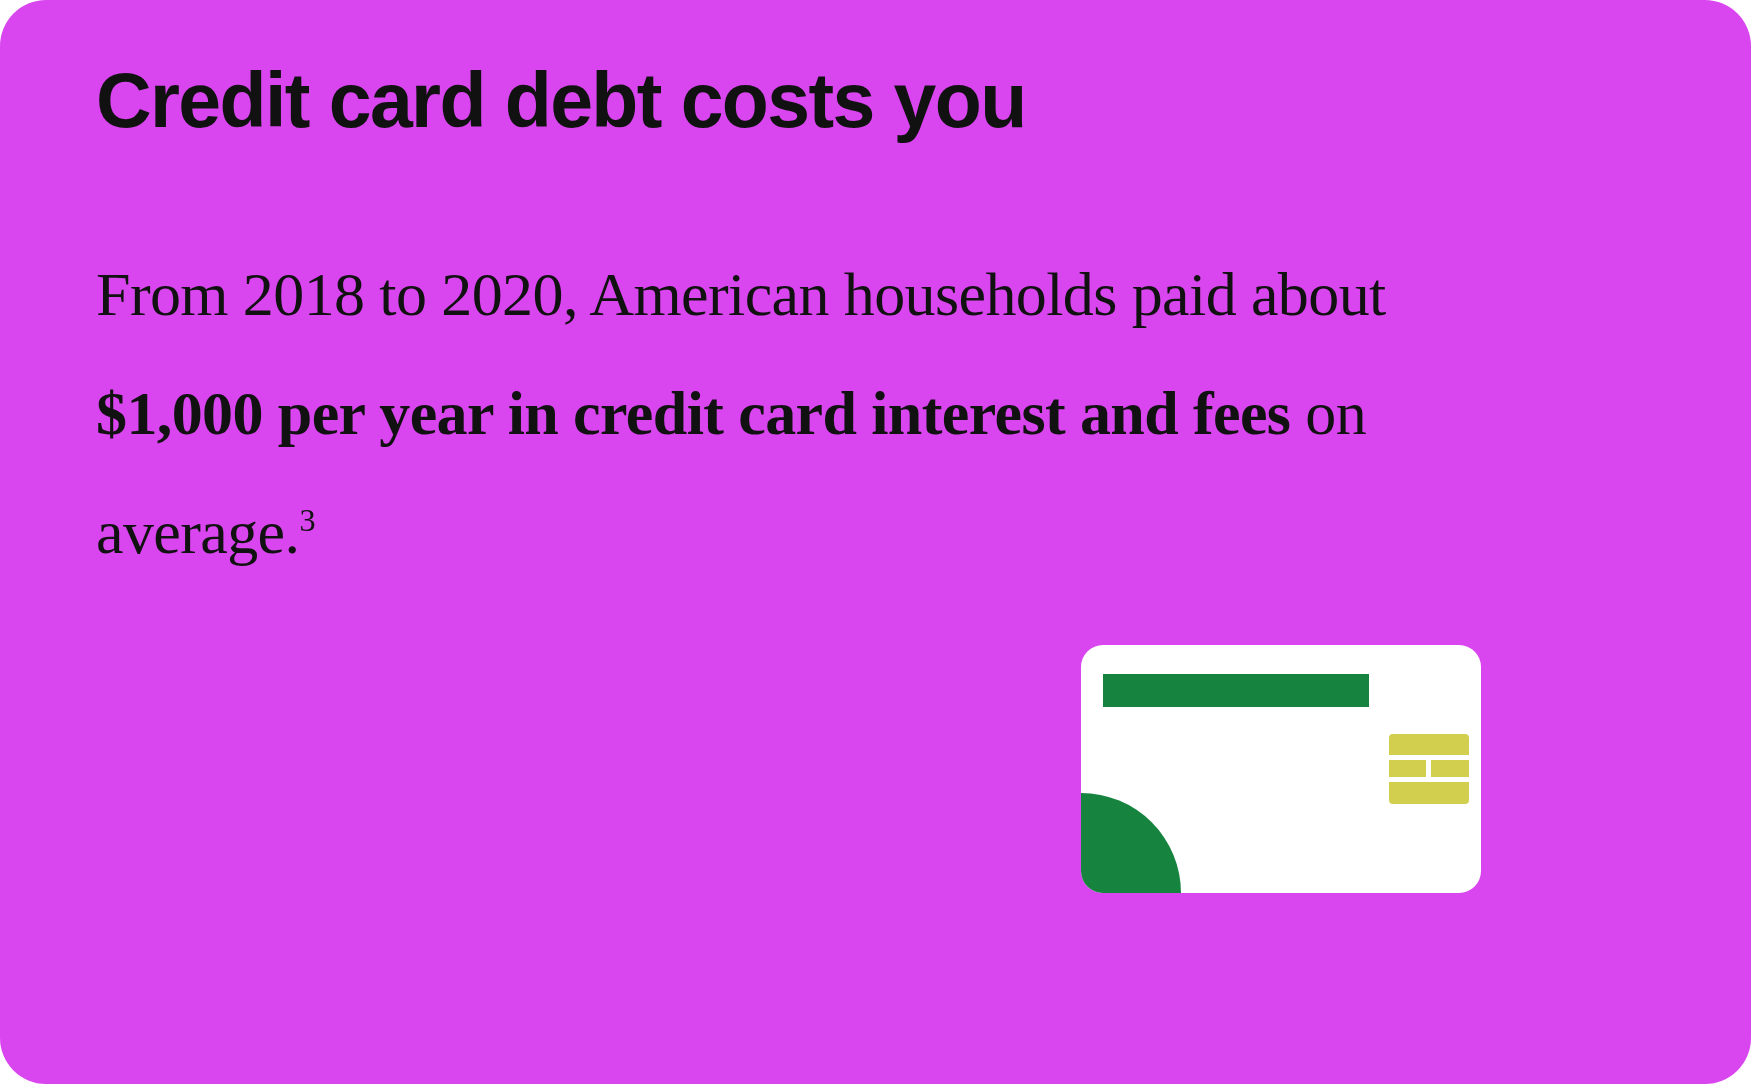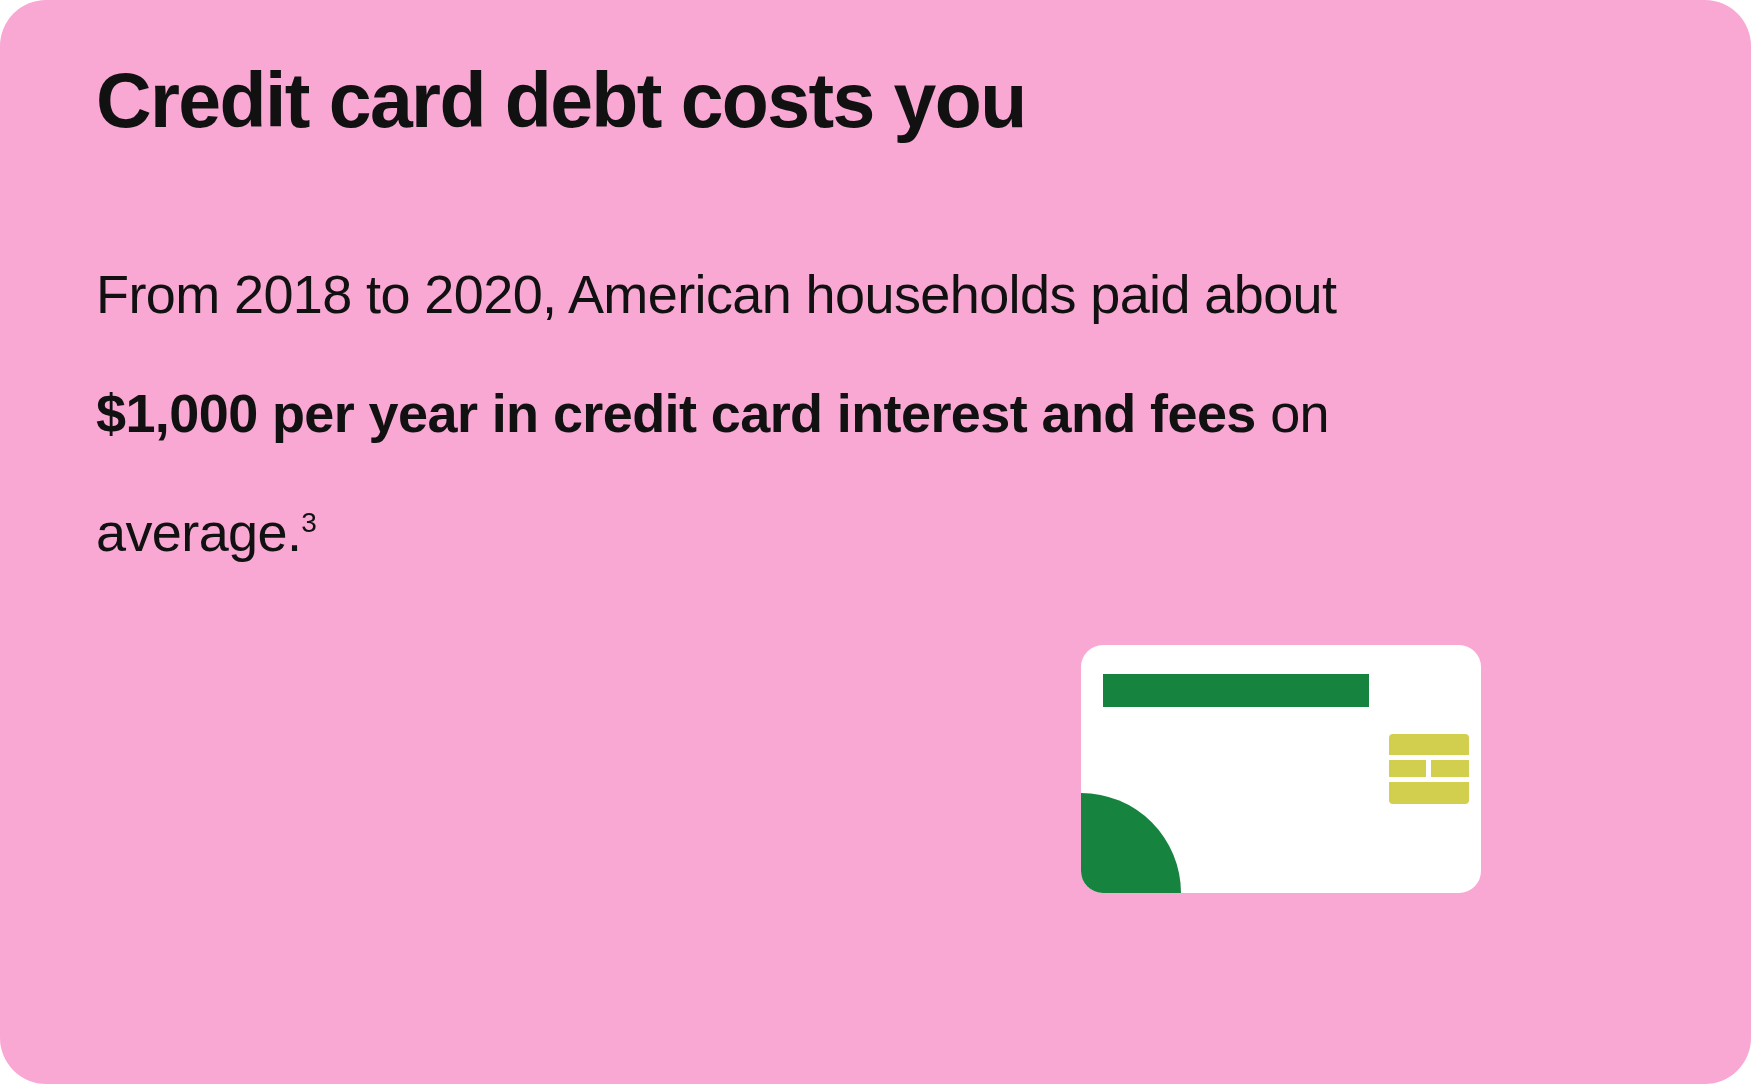--- a/index.html
+++ b/index.html
@@ -9,21 +9,21 @@
   }
   body {
     font-family: "Liberation Sans", sans-serif;
   }
 
   .card-panel {
     position: relative;
     width: 1751px;
     height: 1084px;
     box-sizing: border-box;
-    background: #f9a8d4;
+    background: #d946ef;
     border-radius: 46px;
     overflow: hidden;
   }
 
   .content {
     position: absolute;
     left: 96px;
     top: 62px;
     width: 1400px;
   }
@@ -37,23 +37,23 @@
     color: #111111;
     margin: 0;
     padding: 0;
   }
 
   .body-copy {
     margin: 0;
     padding: 0;
     margin-top: 96px;
     width: 1365px;
-    font-family: Liberation Sans, sans-serif;
+    font-family: Liberation Serif, serif;
     font-weight: normal;
-    font-size: 54px;
+    font-size: 62px;
     line-height: 119px;
     letter-spacing: -0.6px;
     color: #111111;
   }
 
   .body-copy b {
     font-weight: bold;
   }
 
   .footnote-ref {

